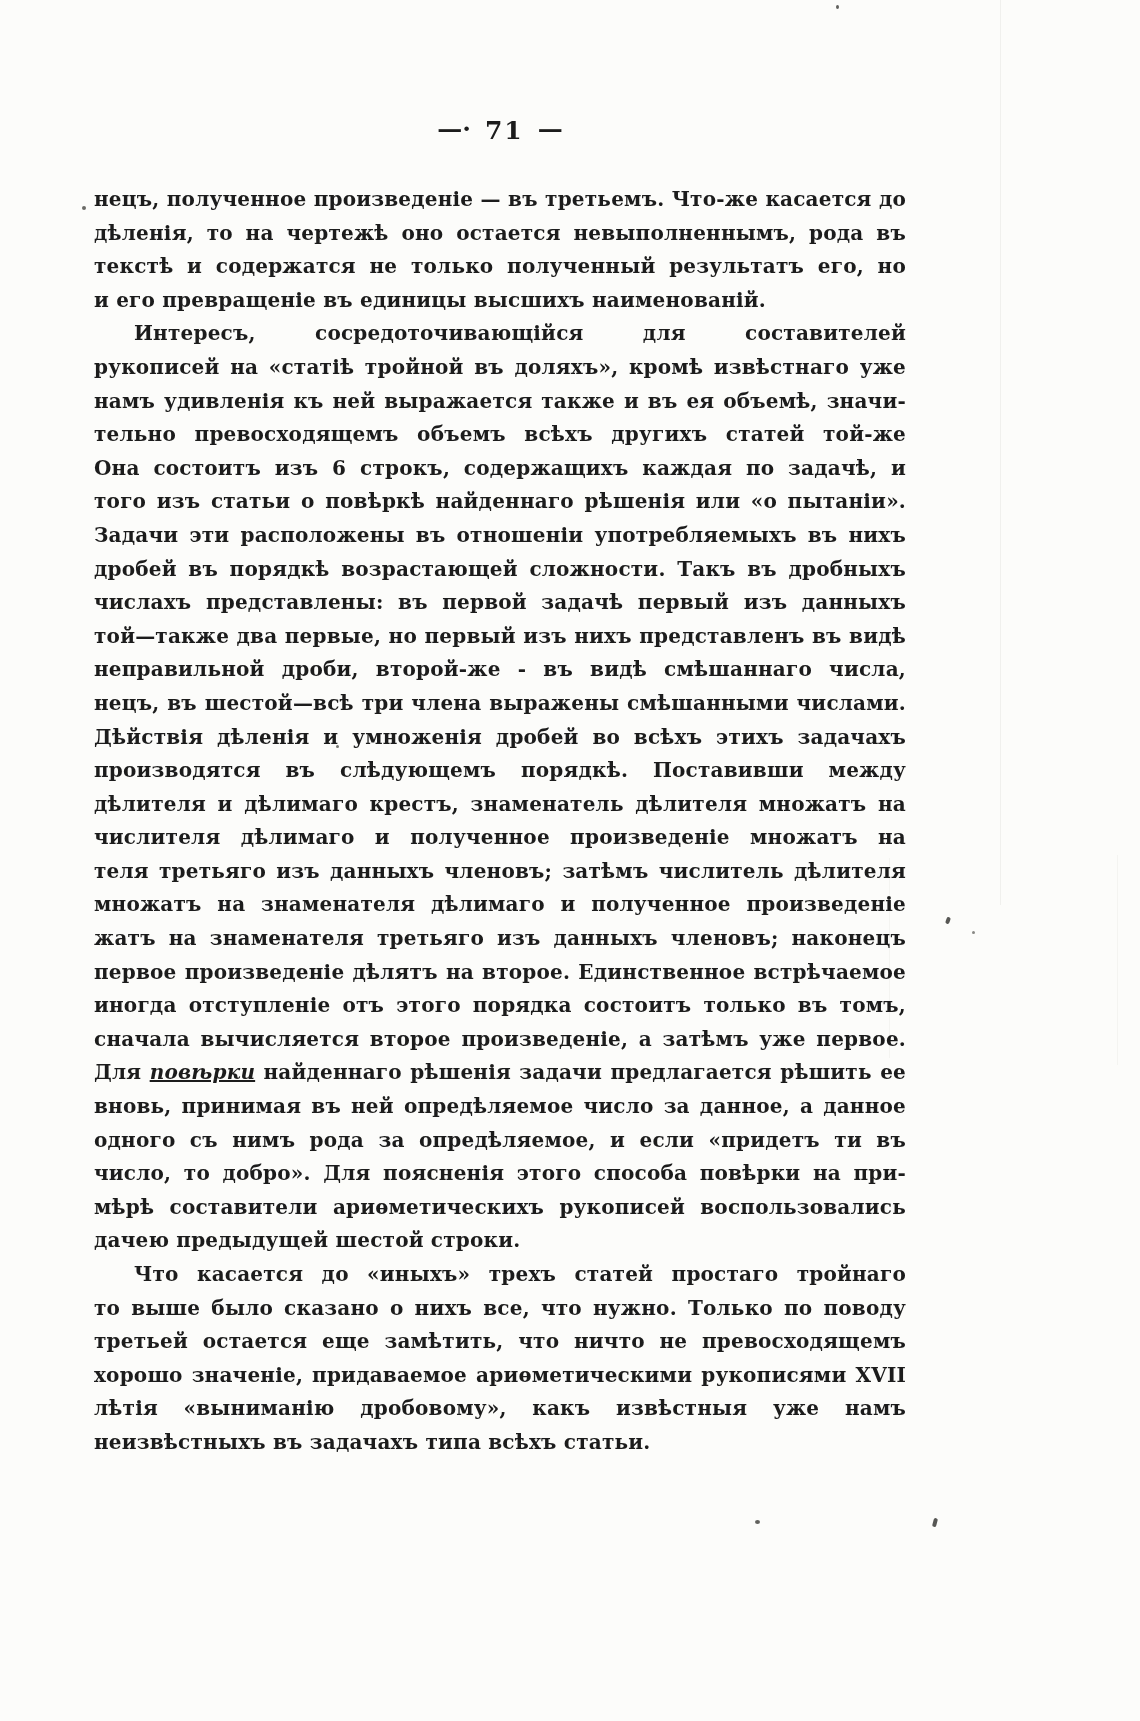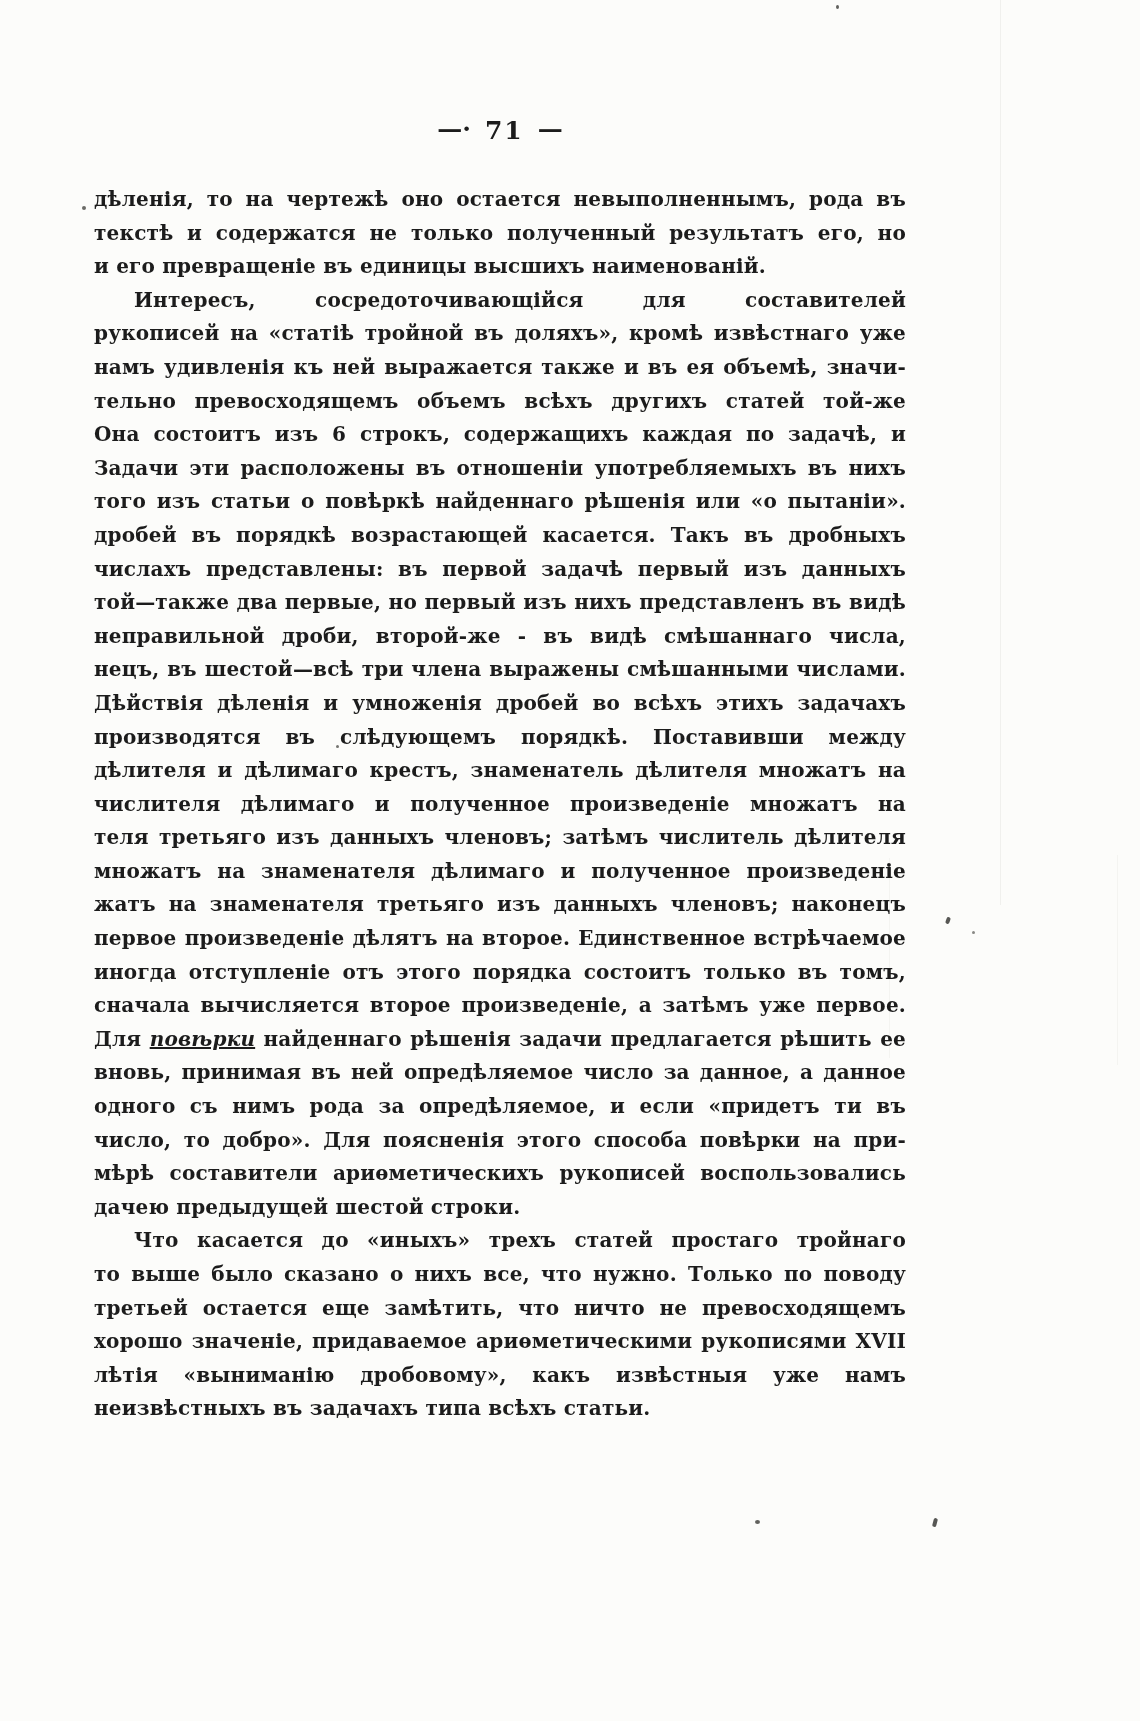--- a/index.html
+++ b/index.html
@@ -58,33 +58,34 @@
   <div class="scanline a"></div>
   <div class="scanline b"></div>
   <div class="scanline c"></div>
 
   <div class="header">
     <span class="rule">—·</span><span>71</span><span class="rule">—</span>
   </div>
 
   <div class="textblock">
     <div>
+        <div class="line"><span>нецъ, полученное произведеніе — въ третьемъ. Что-же касается до</span></div>
         <div class="line"><span>дѣленія, то на чертежѣ оно остается невыполненнымъ, рода въ</span></div>
         <div class="line"><span>текстѣ и содержатся не только полученный результатъ его, но также</span></div>
         <div class="line lastline"><span>и его превращеніе въ единицы высшихъ наименованій.</span></div>
       </div>
     <div>
         <div class="line indent"><span>Интересъ, сосредоточивающійся для составителей ариѳметическихъ</span></div>
         <div class="line"><span>рукописей на «статіѣ тройной въ доляхъ», кромѣ извѣстнаго уже</span></div>
         <div class="line"><span>намъ удивленія къ ней выражается также и въ ея объемѣ, значи-</span></div>
         <div class="line"><span>тельно превосходящемъ объемъ всѣхъ другихъ статей той-же группы.</span></div>
         <div class="line"><span>Она состоитъ изъ 6 строкъ, содержащихъ каждая по задачѣ, и кромѣ</span></div>
+        <div class="line"><span>того изъ статьи о повѣркѣ найденнаго рѣшенія или «о пытаніи».</span></div>
         <div class="line"><span>Задачи эти расположены въ отношеніи употребляемыхъ въ нихъ</span></div>
-        <div class="line"><span>того изъ статьи о повѣркѣ найденнаго рѣшенія или «о пытаніи».</span></div>
-        <div class="line"><span>дробей въ порядкѣ возрастающей касается. Такъ въ дробныхъ</span></div>
+        <div class="line"><span>дробей въ порядкѣ возрастающей сложности. Такъ въ дробныхъ</span></div>
         <div class="line"><span>числахъ представлены: въ первой задачѣ первый изъ данныхъ чле-</span></div>
         <div class="line"><span>той—также два первые, но первый изъ нихъ представленъ въ видѣ</span></div>
         <div class="line"><span>неправильной дроби, второй-же - въ видѣ смѣшаннаго числа, нако-</span></div>
         <div class="line"><span>нецъ, въ шестой—всѣ три члена выражены смѣшанными числами.</span></div>
         <div class="line"><span>Дѣйствія дѣленія и умноженія дробей во всѣхъ этихъ задачахъ</span></div>
         <div class="line"><span>производятся въ слѣдующемъ порядкѣ. Поставивши между дробями</span></div>
         <div class="line"><span>дѣлителя и дѣлимаго крестъ, знаменатель дѣлителя множатъ на</span></div>
         <div class="line"><span>числителя дѣлимаго и полученное произведеніе множатъ на числи-</span></div>
         <div class="line"><span>теля третьяго изъ данныхъ членовъ; затѣмъ числитель дѣлителя</span></div>
         <div class="line"><span>множатъ на знаменателя дѣлимаго и полученное произведеніе мно-</span></div>

